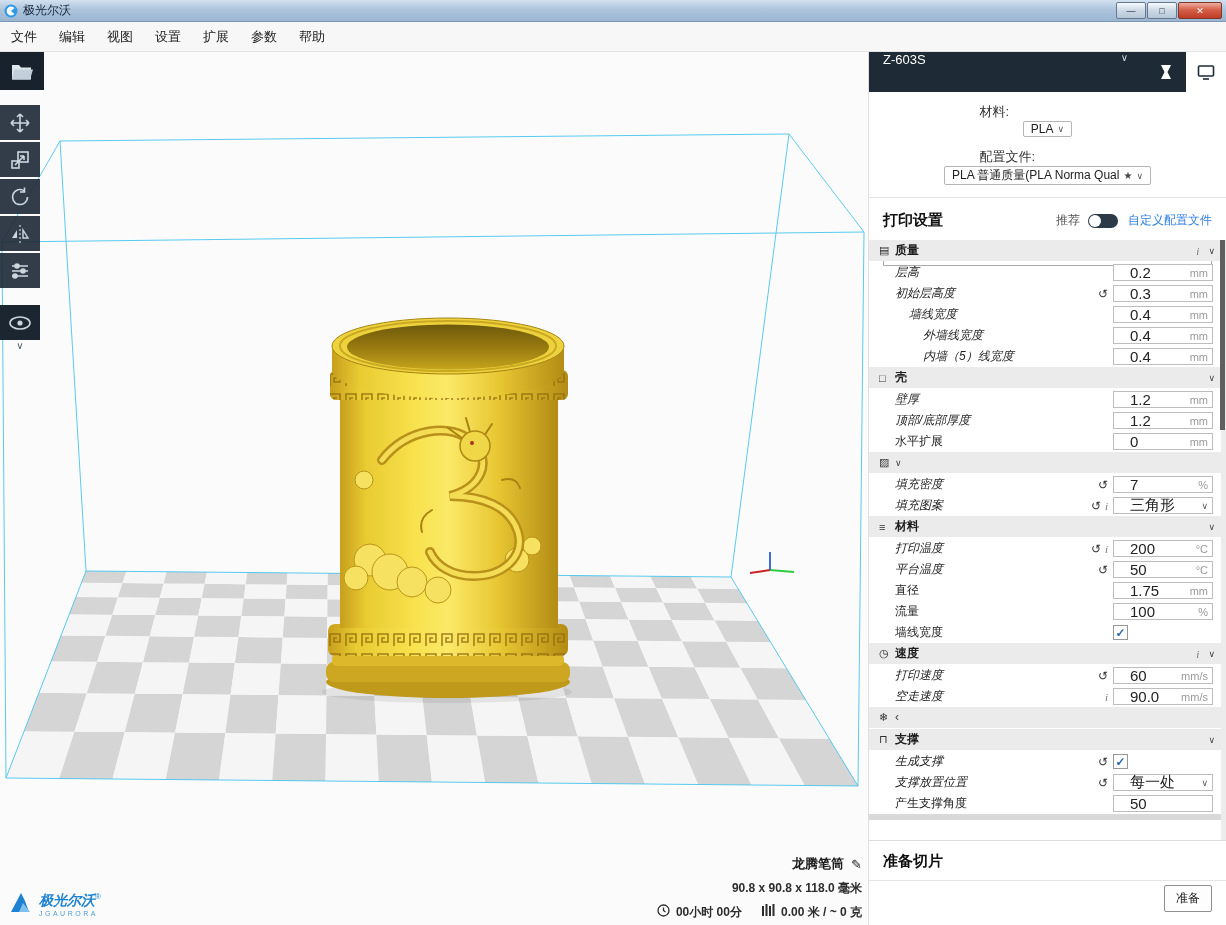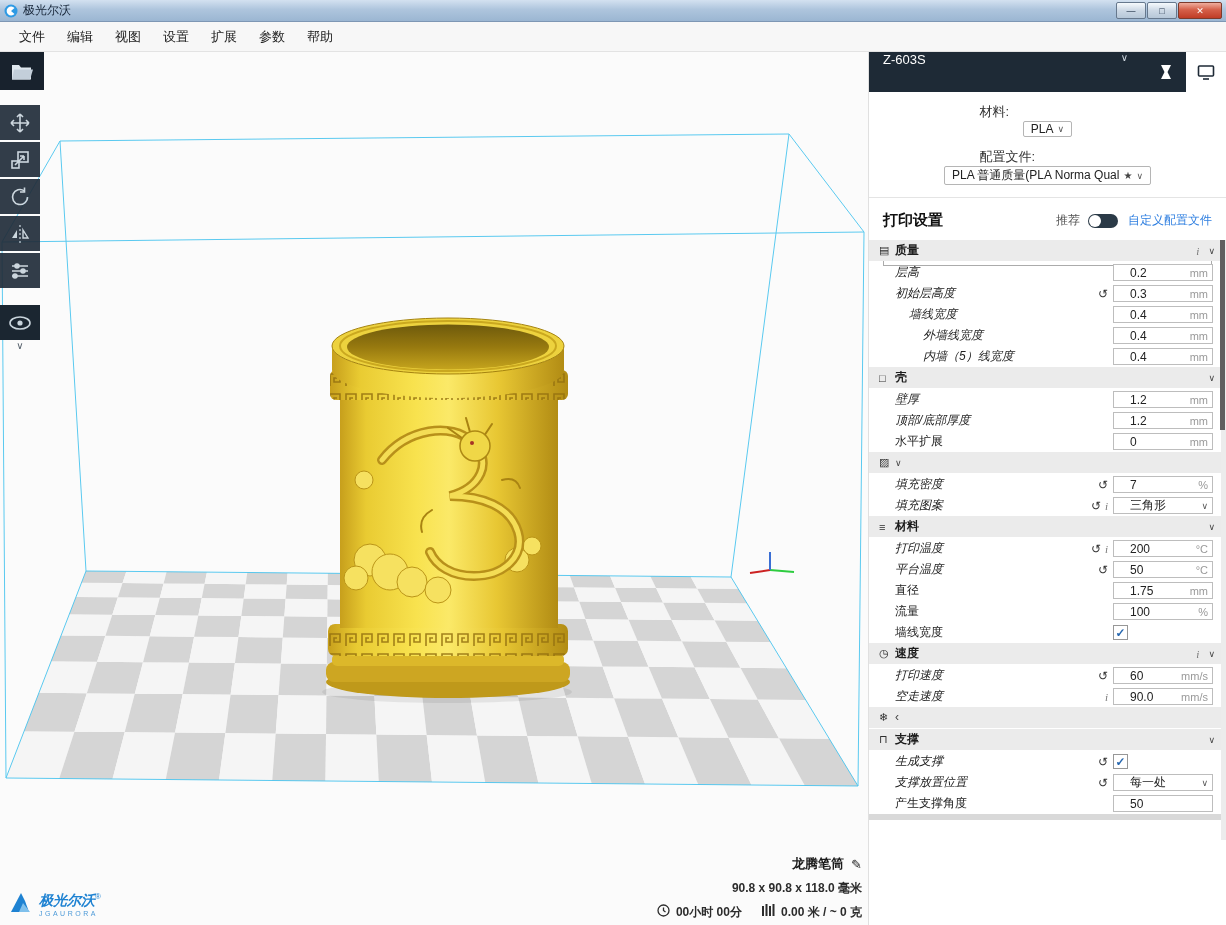--- a/index.html
+++ b/index.html
@@ -14,21 +14,21 @@
   .title-icon{margin:0 5px 0 4px;display:flex;}
   .title-text{font-size:12px;color:#18273a;}
   .win-buttons{position:absolute;right:4px;top:2px;display:flex;}
   .win-btn{width:30px;height:17px;margin-left:1px;border:1px solid #66788d;border-radius:2px;
     background:linear-gradient(#f6fafd,#ccd8e5 50%,#b6c7d8);
     display:flex;align-items:center;justify-content:center;font-size:9px;color:#223449;}
   .win-btn.close{width:44px;background:linear-gradient(#efae9e,#d5604a 45%,#c03c26);color:#fff;border-color:#7c3a2c;}
 
   
   .menubar{position:absolute;left:0;top:22px;right:0;height:30px;background:#f7f7f7;
-    border-bottom:1px solid #e3e3e3;display:flex;align-items:center;padding-left:8px;}
+    border-bottom:1px solid #e3e3e3;display:flex;align-items:center;padding-left:0;}
   .menu-item{padding:5px 11px;font-size:13px;color:#222;}
 
   
   .viewport{position:absolute;left:0;top:52px;width:868px;height:873px;background:#fbfbfb;overflow:hidden;}
   .scene{position:absolute;left:0;top:0;}
   .model-art{position:absolute;left:312px;top:258px;}
 
   
   .toolbar{position:absolute;left:0;top:0;}
   .open-btn{width:44px;height:38px;background:#18222d;display:flex;align-items:center;justify-content:center;}
@@ -96,21 +96,21 @@
   .cat-chev.left{font-size:12px;line-height:9px;}
 
   .setting-row{height:21px;display:flex;align-items:center;padding:0 14px 0 26px;}
   .setting-row.ind1{padding-left:40px;}
   .setting-row.ind2{padding-left:54px;}
   .row-label{flex:1;font-size:12px;color:#222;white-space:nowrap;overflow:hidden;}
   .row-label.it{font-style:italic;}
   .row-icons{display:flex;align-items:center;gap:4px;margin-right:5px;}
   .revert-icon{font-size:12px;color:#333;line-height:10px;}
   .val-box{width:100px;height:17px;border:1px solid #bdbdbd;background:#fff;display:flex;align-items:center;padding:0 4px;flex:none;}
-  .val-input{flex:1;min-width:10px;border:none;outline:none;padding:12px;font-size:12px;color:#222;font-family:"Liberation Sans",sans-serif;background:transparent;}
+  .val-input{flex:1;min-width:10px;border:none;outline:none;padding:12px;font-size:15px;color:#222;font-family:"Liberation Sans",sans-serif;background:transparent;}
   .val-unit{font-size:11px;color:#999;margin-left:3px;}
   .ctrl-cell{width:100px;display:flex;flex:none;}
   .checkbox{width:15px;height:15px;border:1px solid #979797;background:#fff;display:flex;align-items:center;justify-content:center;
     font-size:12px;font-weight:bold;color:#2566af;}
   .partial-header{height:6px;background:#d9d9d9;}
 
   .panel-footer{position:absolute;left:0;right:0;bottom:0;height:85px;background:#fff;border-top:1px solid #dedede;}
   .pf-title{font-size:15px;font-weight:bold;color:#101010;padding:11px 14px 9px;}
   .pf-divider{border-top:1px solid #e4e4e4;}
   .prepare-btn{position:absolute;right:14px;bottom:13px;width:48px;height:27px;border:1px solid #8f8f8f;border-radius:2px;
@@ -706,15 +706,20 @@
               <span class="val-unit"></span>
             </span>
           </div>
         </div>
       <div class="partial-header"></div>
       <div class="scroll-track">
           <div class="scroll-thumb"></div>
         </div>
     </div>
 
+    <div class="panel-footer">
+      <div class="pf-title">准备切片</div>
+      <div class="pf-divider"></div>
+      <div class="prepare-btn">准备</div>
+    </div>
   </div>
 
 </div>
 
 </body></html>

